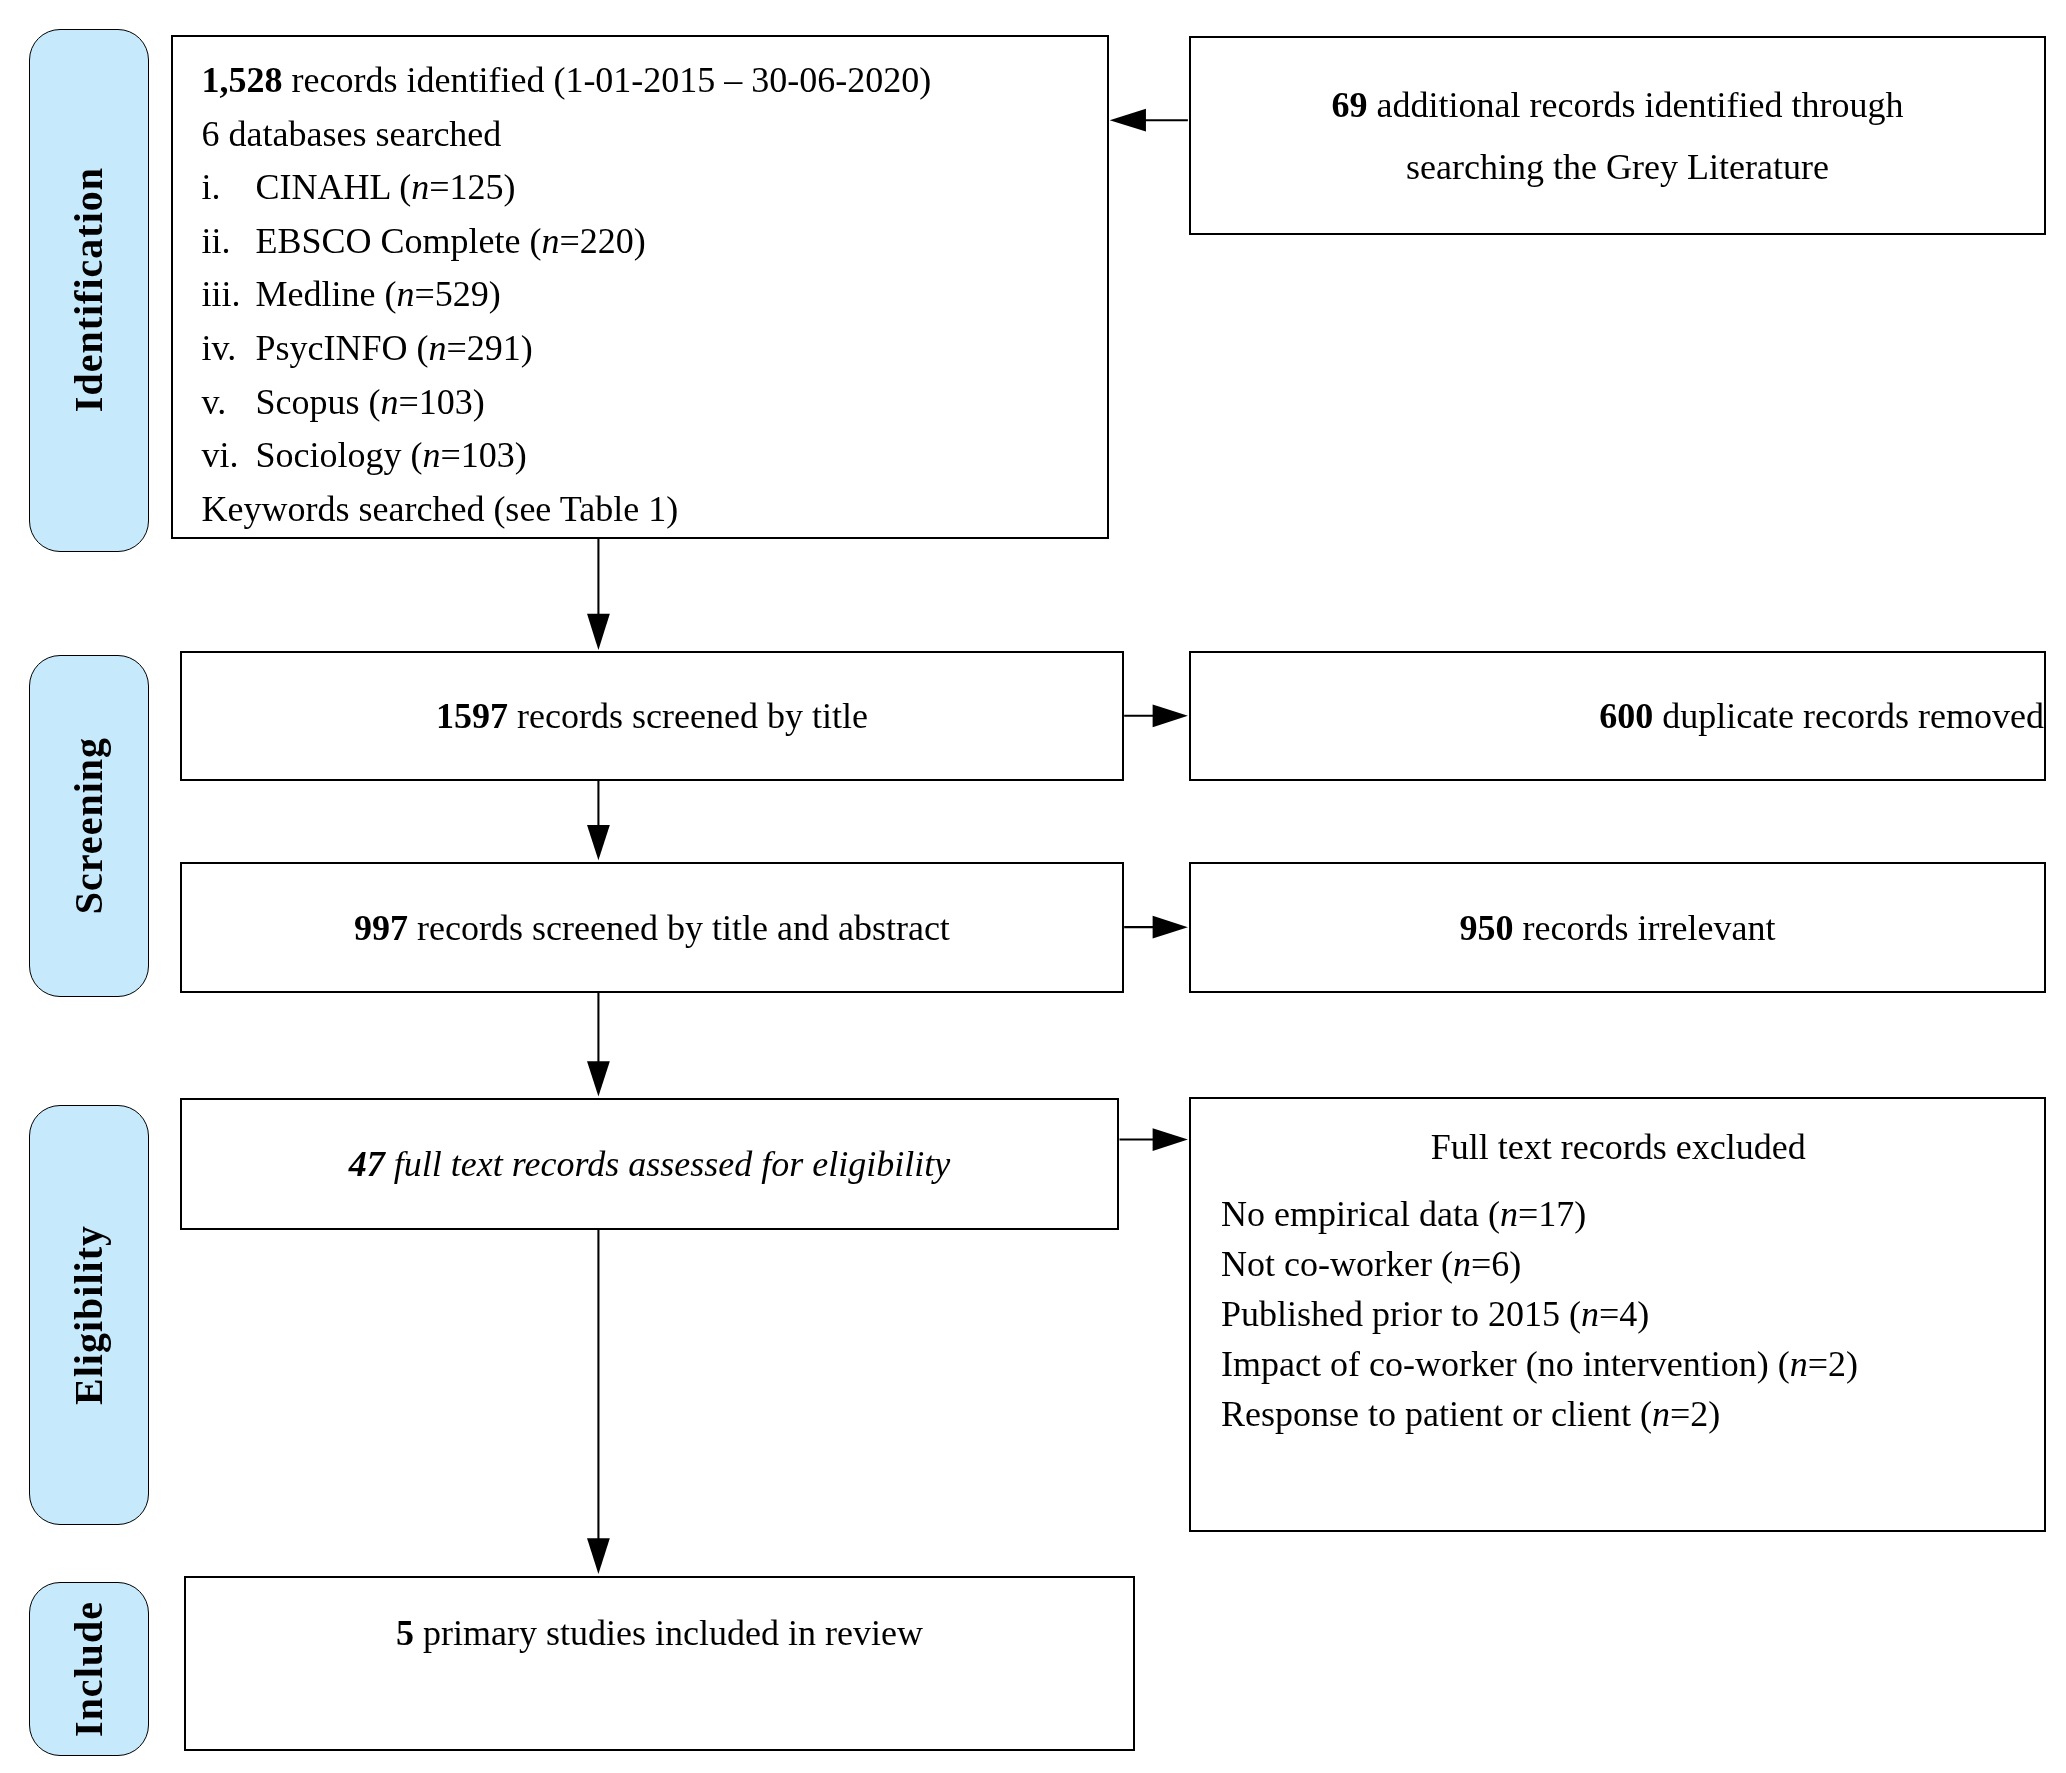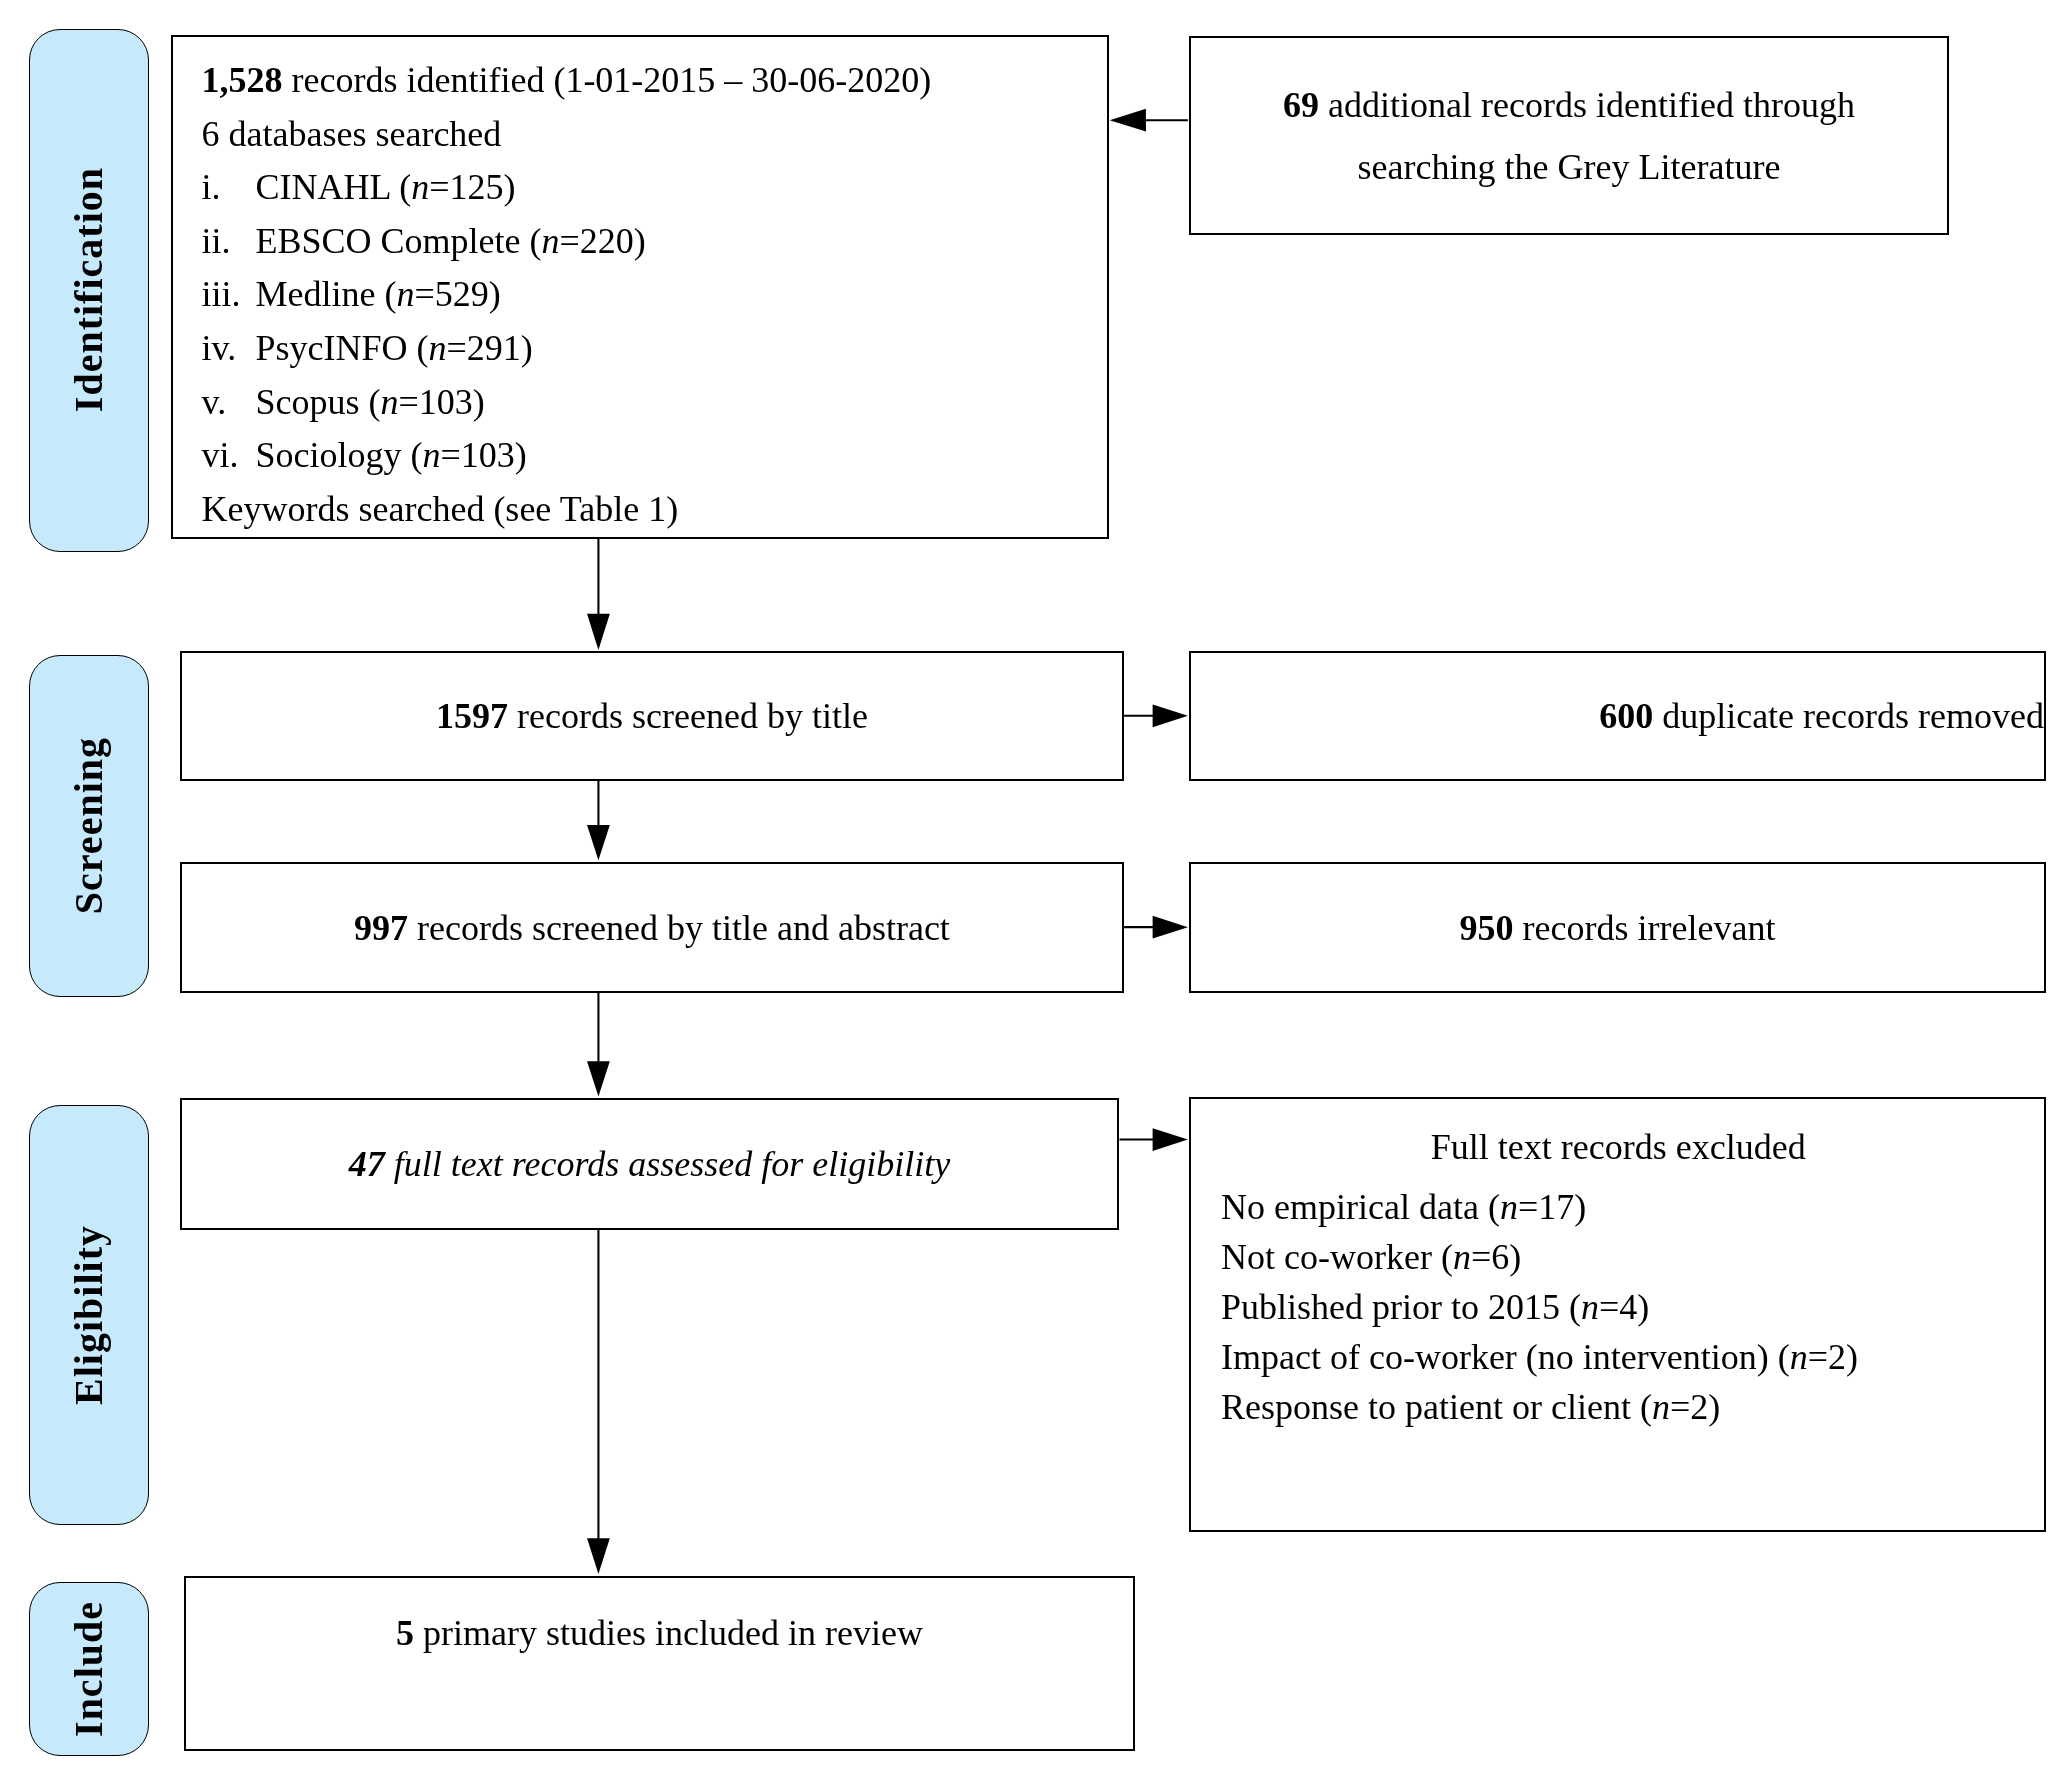--- a/index.html
+++ b/index.html
@@ -45,29 +45,29 @@
   
   #stage-identification{top:28.5px;height:523px;}
   #stage-screening{top:655px;height:342px;}
   #stage-eligibility{top:1105px;height:420px;}
   #stage-include{top:1582px;height:174px;}
 
   #box-identified{left:171px;top:35px;width:938px;height:504px;padding:25px 28.5px 0 28.5px;}
   #box-identified .para{margin:0 0 17.6px 0;}
   .dbrow{display:flex;margin:0 0 17.6px 0;}
   .dbnum{width:54px;flex:0 0 54px;}
-  #box-grey{left:1189px;top:36px;width:760px;height:199px;}
+  #box-grey{left:1189px;top:36px;width:857px;height:199px;}
   #box-grey .gline{margin:13px 0;}
   #box-screened-title{left:180px;top:651px;width:944px;height:130px;}
   #box-duplicates{left:1189px;top:651px;width:857px;height:130px;justify-content:flex-end;}
   #box-screened-abstract{left:180px;top:862px;width:944px;height:131px;}
   #box-irrelevant{left:1189px;top:862px;width:857px;height:131px;}
   #box-fulltext{left:180px;top:1098px;width:939px;height:132px;font-style:italic;}
   #box-excluded{left:1189px;top:1097px;width:857px;height:435px;padding:30px 28.5px 0 30px;}
-  #box-excluded .xtitle{text-align:center;margin:0 0 24px 0;}
+  #box-excluded .xtitle{text-align:center;margin:0 0 31px 0;}
   #box-excluded .xitem{margin:0 0 14px 0;text-align:left;}
   #box-included{left:184px;top:1576px;width:951px;height:175px;padding-top:37px;}
   
   #arrows{position:absolute;left:0;top:0;pointer-events:none;}
   #arrows line{stroke:var(--border,#000000);stroke-width:4;}
   #arrows polygon{fill:var(--border,#000000);}
 </style>
 </head>
 <body>
 

